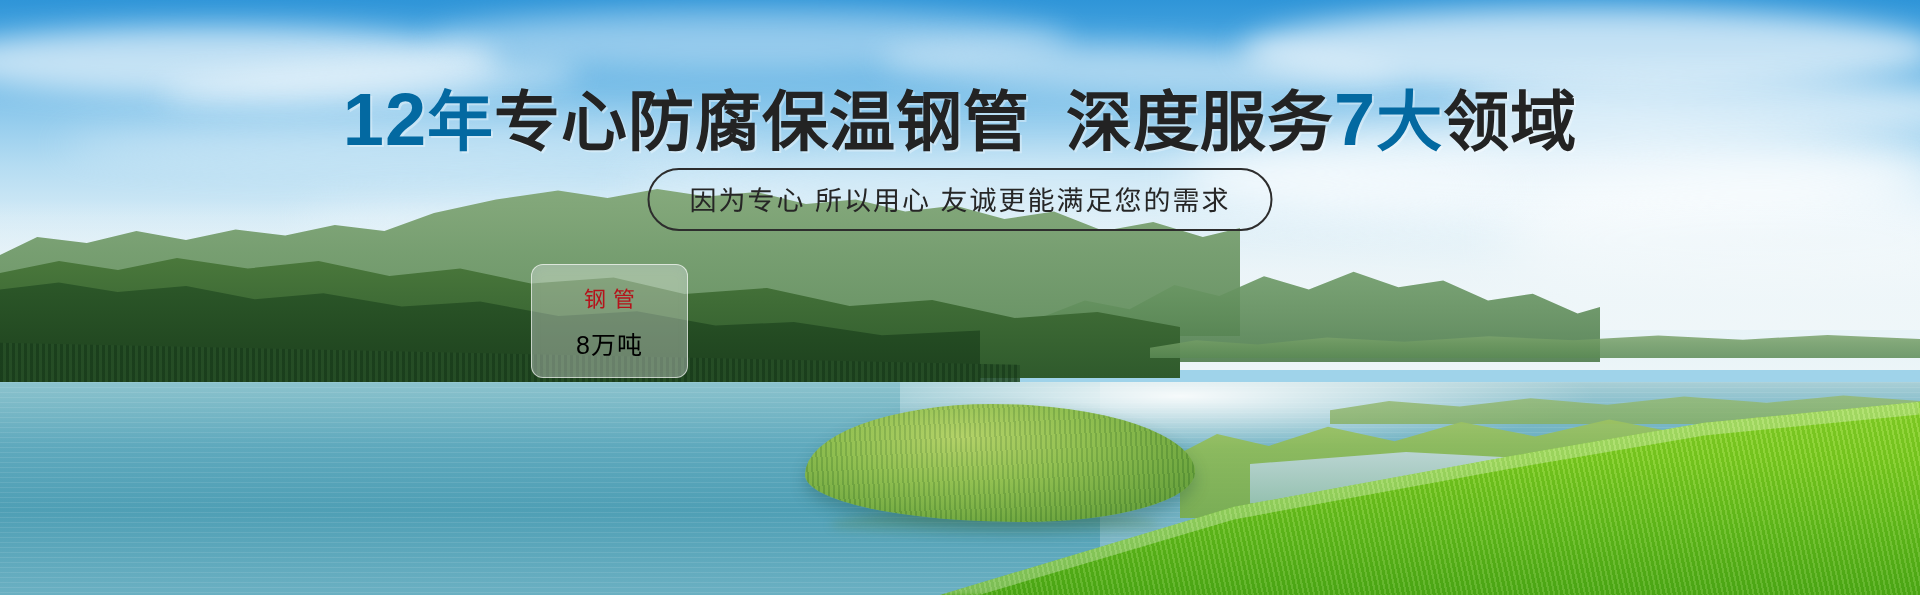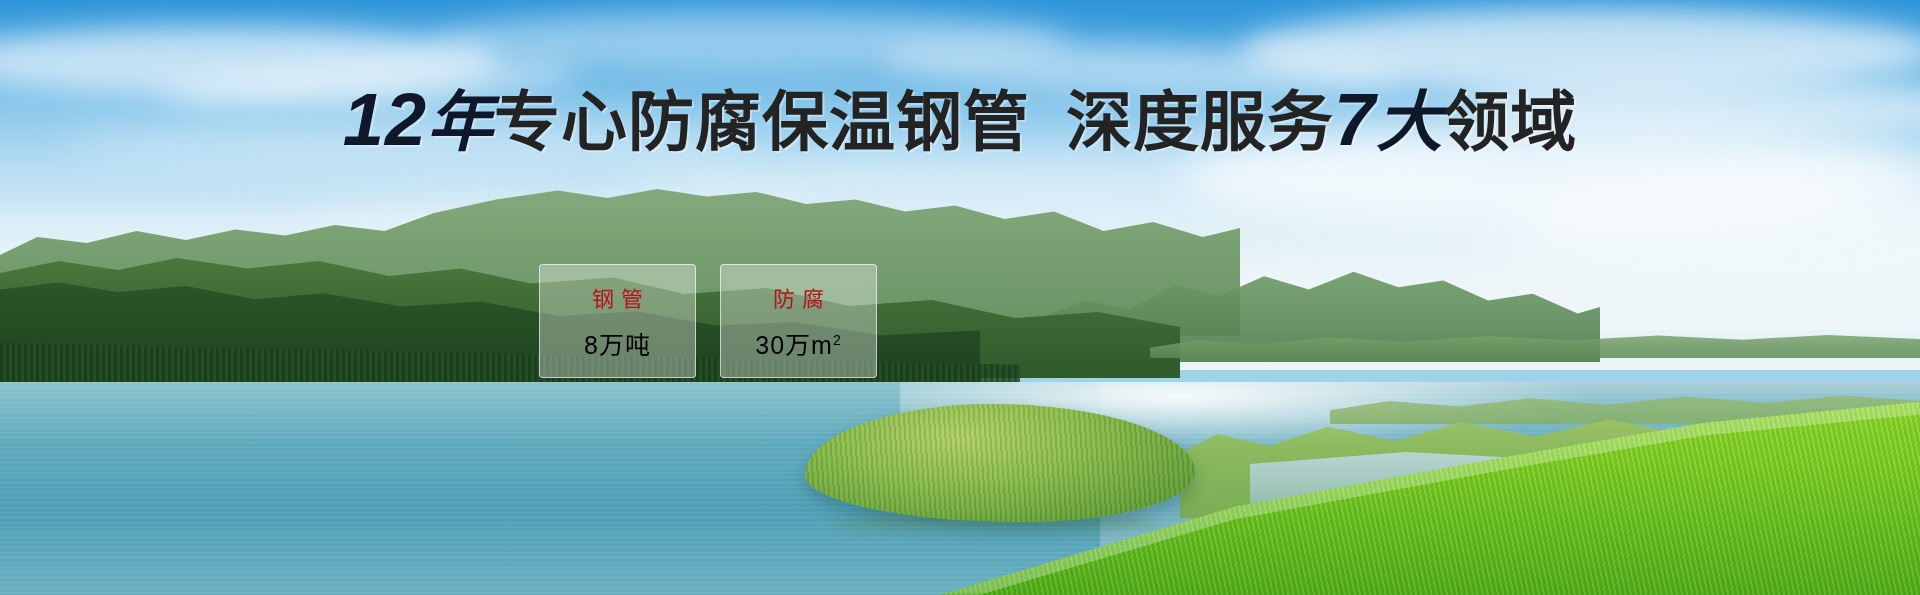--- a/index.html
+++ b/index.html
@@ -187,21 +187,21 @@
   
   .headline{
     position:absolute;left:0;top:83px;width:1920px;
     text-align:center;
     font-size:66px;font-weight:bold;letter-spacing:1px;
     line-height:1;
     white-space:nowrap;
     color:#232323;
     text-shadow:2px 2px 0 rgba(255,255,255,.35);
   }
-  .headline .red{color:#0f172a;font-style:italic;}
+  .headline .red{color:#0369a1;}
   .headline .num{font-size:74px;}
   .headline .gap{display:inline-block;width:36px;}
 
   .subtitle-pill{
     position:absolute;left:50%;top:168px;transform:translateX(-50%);
     padding:9px 40px 11px;
     border:2px solid #2d2d2d;
     border-radius:34px;
     font-size:27px;letter-spacing:2px;
     color:#262626;
@@ -209,27 +209,26 @@
     background:transparent;
   }
 
   
   .stats{
     position:absolute;left:531px;top:264px;
     display:flex;gap:16px;
   }
   .stat-card{
     width:155px;height:112px;
-    border-radius:4px;
+    border-radius:12px;
     background:rgba(255,255,255,.34);
     border:1px solid rgba(255,255,255,.62);
     box-shadow:0 2px 10px rgba(120,150,160,.18) inset;
     display:flex;flex-direction:column;align-items:center;justify-content:center;
     gap:12px;
-    margin-left:8px;
   }
   .stat-label{
     font-size:22px;color:#b5131b;letter-spacing:7px;
     text-indent:7px;font-weight:500;
   }
   .stat-value{
     font-size:25px;color:#000000;letter-spacing:1px;font-weight:500;
   }
   .stat-value sup{font-size:14px;vertical-align:super;}
 </style>
@@ -271,29 +270,26 @@
   <div class="island-refl"></div>
   <div class="island"></div>
   <div class="island-tex"></div>
 
   <div class="grass"></div>
   <div class="grass-tex"></div>
   <div class="grass-edge"></div>
 
   <div class="headline"><span class="red num">12</span><span class="red">年</span><span>专心防腐保温钢管</span><span class="gap"></span><span>深度服务</span><span class="red num">7</span><span class="red">大</span><span>领域</span></div>
 
+  <div class="subtitle-pill">因为专心 所以用心  友诚更能满足您的需求</div>
 
   <div class="stats">
 
     <div class="stat-card">
       <div class="stat-label">钢管</div>
       <div class="stat-value"><span>8万吨</span></div>
     </div>
 
-    <div class="stat-card">
-      <div class="stat-label">防腐</div>
-      <div class="stat-value"><span>30万m</span><sup>2</sup></div>
-    </div>
 
 
   </div>
 
 </div>
 
 </body></html>

